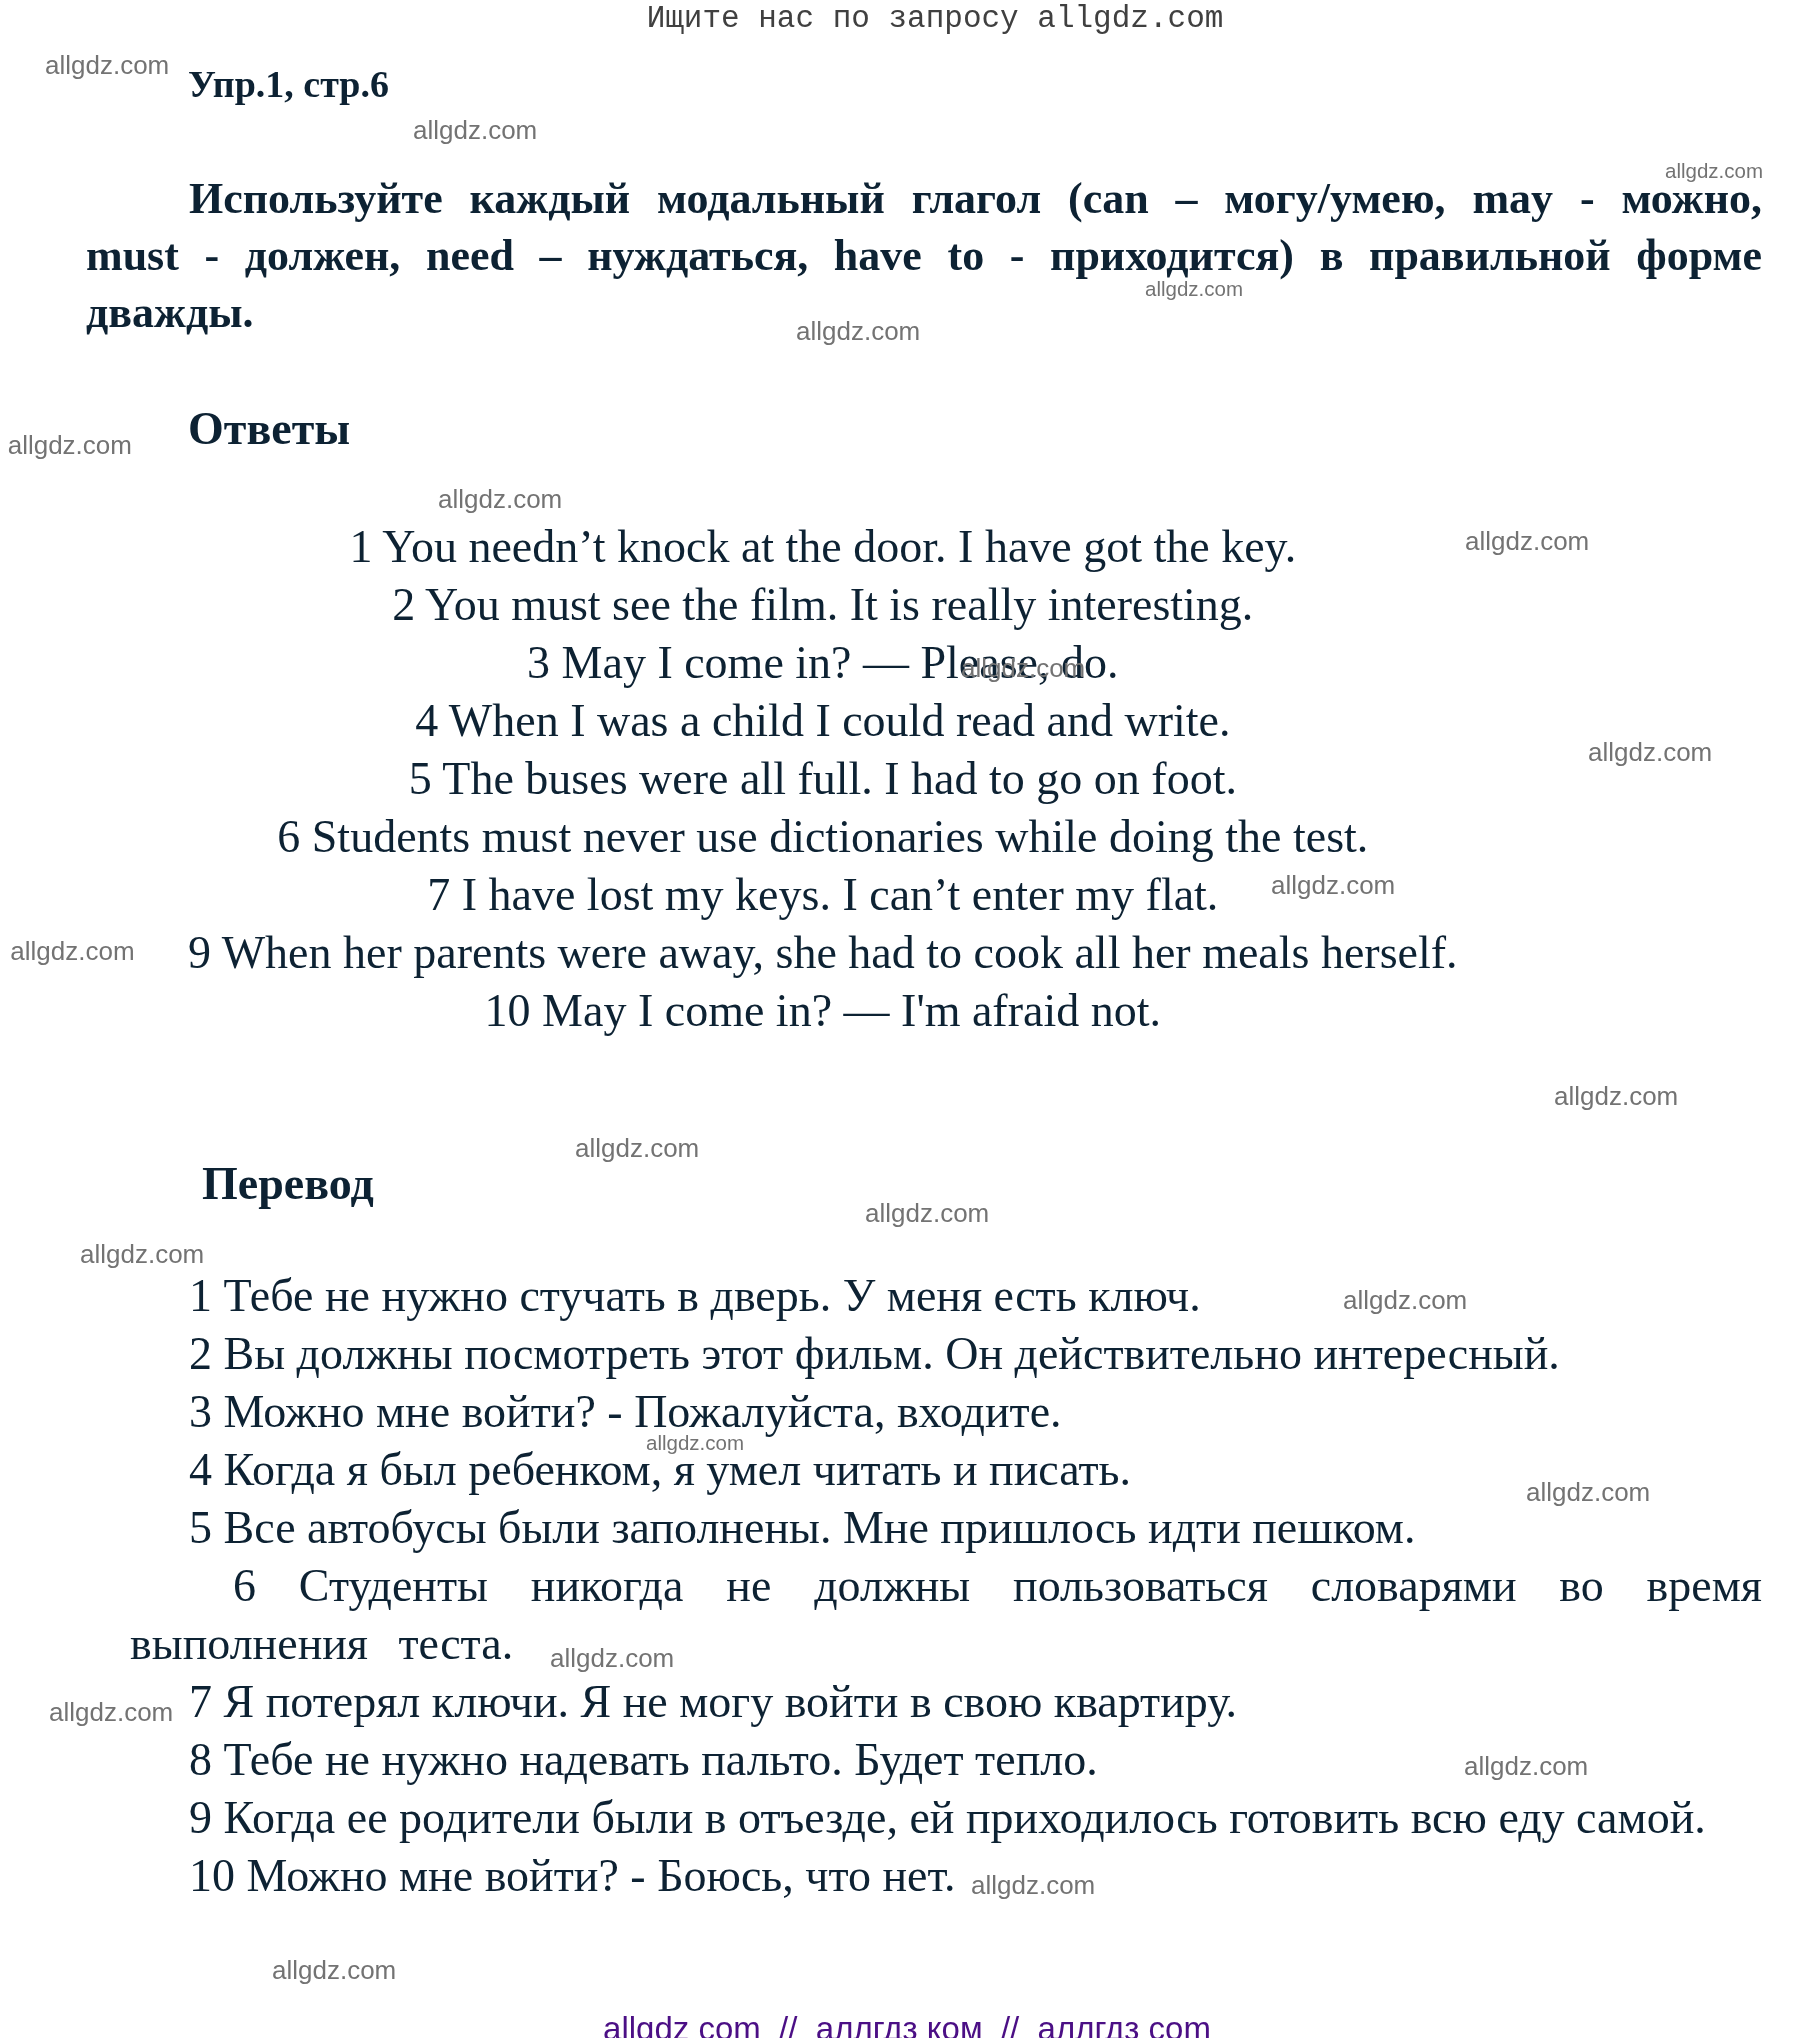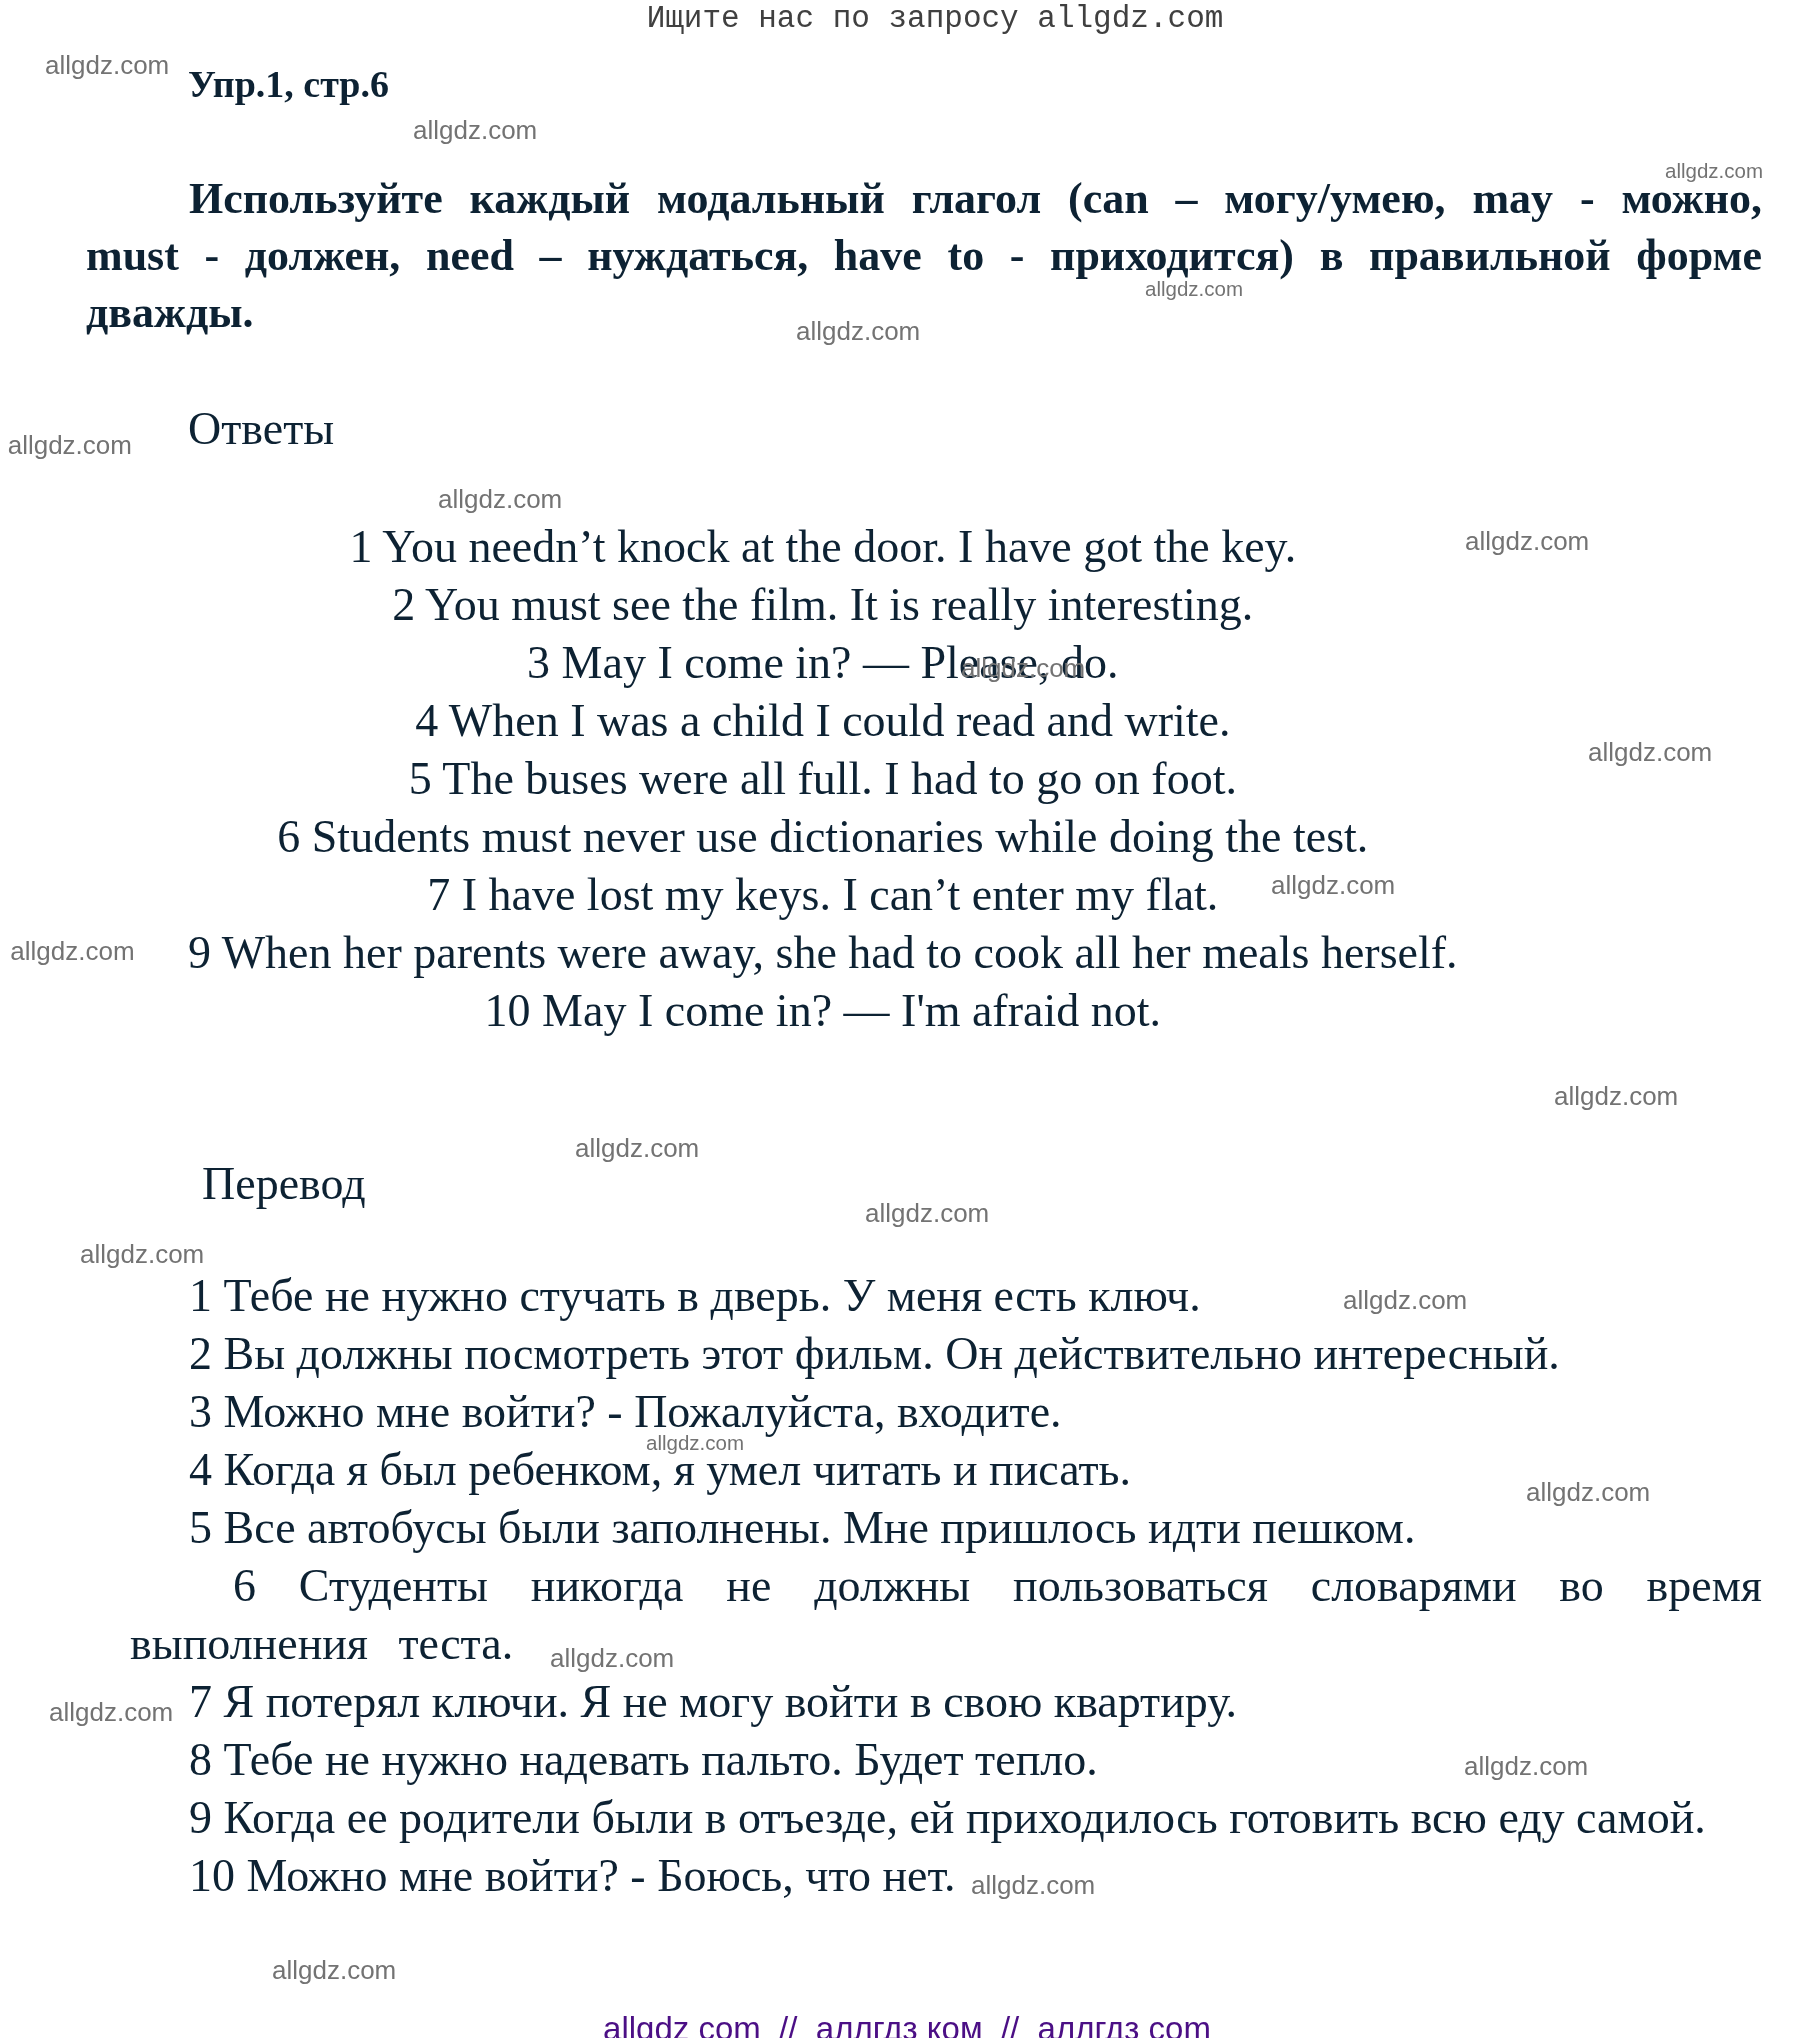--- a/index.html
+++ b/index.html
@@ -20,21 +20,21 @@
     font-family: "Liberation Sans", sans-serif; font-size: 26px; line-height: 29px; color: #737373;
   }
   .wm.small { font-size: 20.5px; line-height: 24px; }
   .serif { font-family: "Liberation Serif", serif; color: #0d2233; }
   .title { left: 188px; top: 57px; font-size: 38px; font-weight: bold; line-height: 55px; }
   .instr {
     left: 86px; top: 170px; width: 1676px; white-space: normal;
     font-size: 44px; font-weight: bold; line-height: 57px; text-align: justify;
     text-indent: 103px; word-spacing: 6.8px;
   }
-  .heading { left: 188px; font-size: 46px; font-weight: normal; line-height: 55px; }
+  .heading { left: 188px; font-size: 46px; font-weight: bold; line-height: 55px; }
   .ans-list { left: 188px; top: 518px; }
   .ans-line { font-size: 46px; line-height: 58px; white-space: nowrap; text-align: center; }
   .tr-list { left: 86px; top: 1267px; width: 1676px; }
   .tr-line {
     font-size: 46px; line-height: 58px; white-space: normal; text-indent: 103px;
     text-align: justify; text-align-last: left;
   }
   .tr-line.wide-gap { word-spacing: 19px; margin-left: 44px; }
 </style>
 </head>

